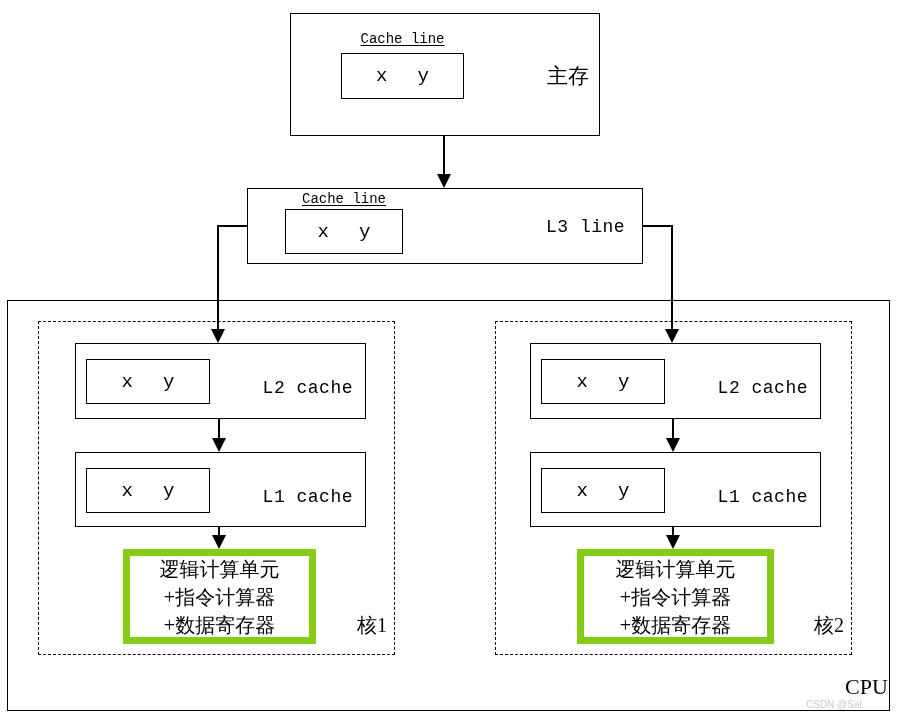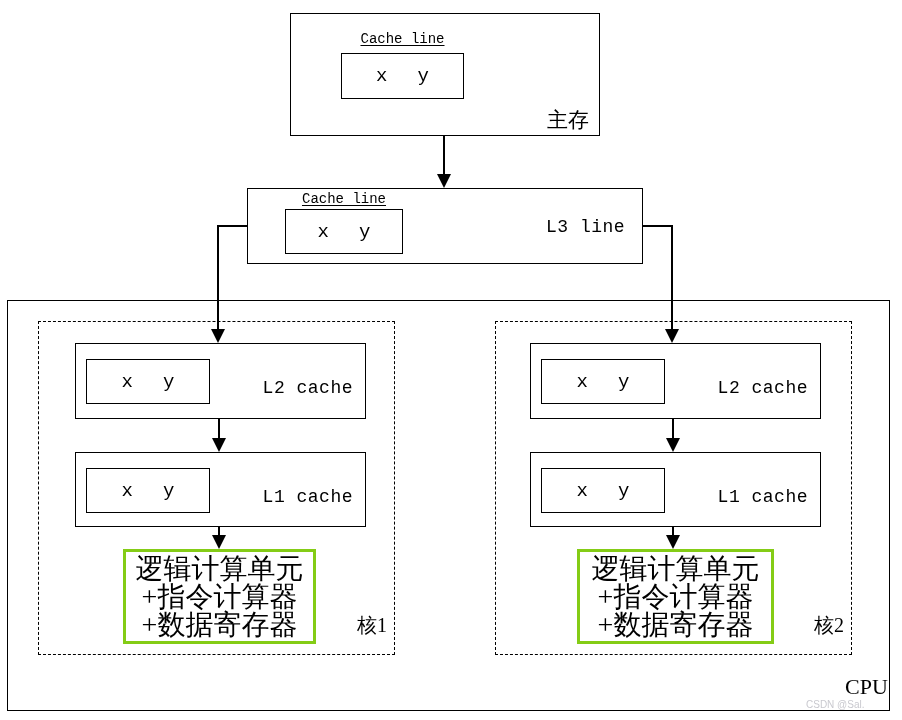--- a/index.html
+++ b/index.html
@@ -72,27 +72,27 @@
     right: 12px;
     top: 50%;
     transform: translateY(-50%);
     font-size: 18px;
     letter-spacing: 0.5px;
     white-space: nowrap;
     margin-top: 7px;
   }
   .alu-box {
     position: absolute;
-    border: 3px solid #84cc16;
+    border: 7px solid #84cc16;
     box-sizing: border-box;
     display: flex;
     flex-direction: column;
     align-items: center;
     justify-content: center;
-    font-size: 28px;
+    font-size: 20px;
     line-height: 28px;
     text-align: left;
   }
   .core-label {
     position: absolute;
     right: 7px;
     bottom: 15px;
     font-size: 20px;
     white-space: nowrap;
   }
@@ -116,21 +116,21 @@
 <body>
 
 <div id="canvas">
 
   <div class="box" style="left:290px; top:13px; width:310px; height:123px;">
     <div class="cache-line-label mono" style="left:50px; top:17px; width:123px;">Cache line</div>
     <div class="cell mono" style="left:50px; top:39px; width:123px; height:46px;">
       <span>x</span>
       <span>y</span>
     </div>
-    <div class="cjk-label" style="left:256px; top:48px;margin-top:44px;">主存</div>
+    <div class="cjk-label" style="left:256px; top:48px;">主存</div>
   </div>
 
   <div class="vline" style="left:443px; top:136px; height:38px;"></div>
   <div class="arrowhead" style="left:437px; top:174px;"></div>
 
   <div class="box" style="left:247px; top:188px; width:396px; height:76px;">
     <div class="cache-line-label mono" style="left:37px; top:2px; width:118px;">Cache line</div>
     <div class="cell mono" style="left:37px; top:20px; width:118px; height:45px;">
       <span>x</span>
       <span>y</span>

